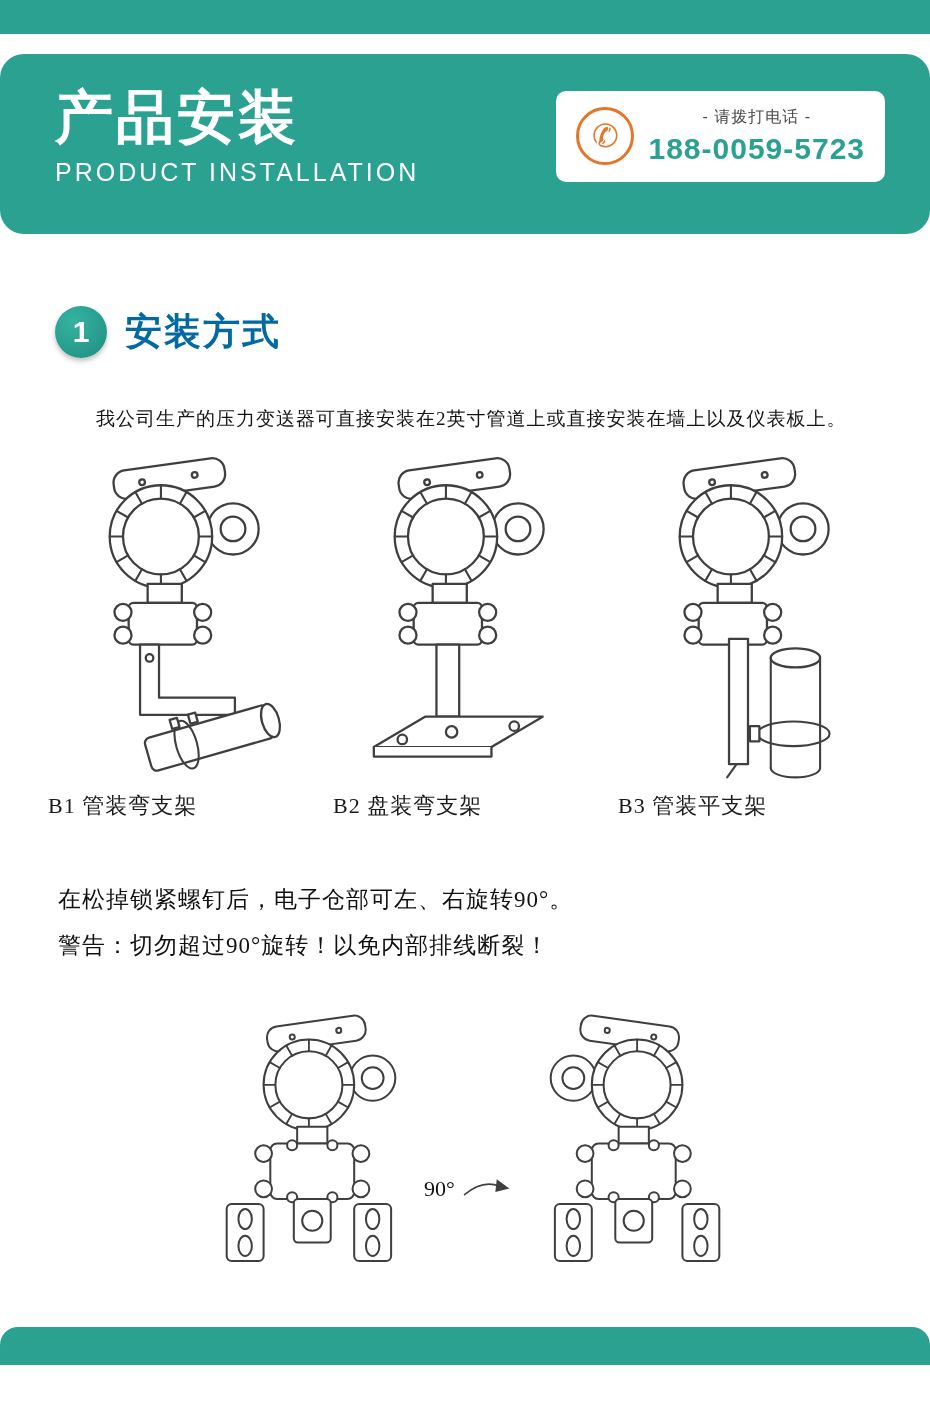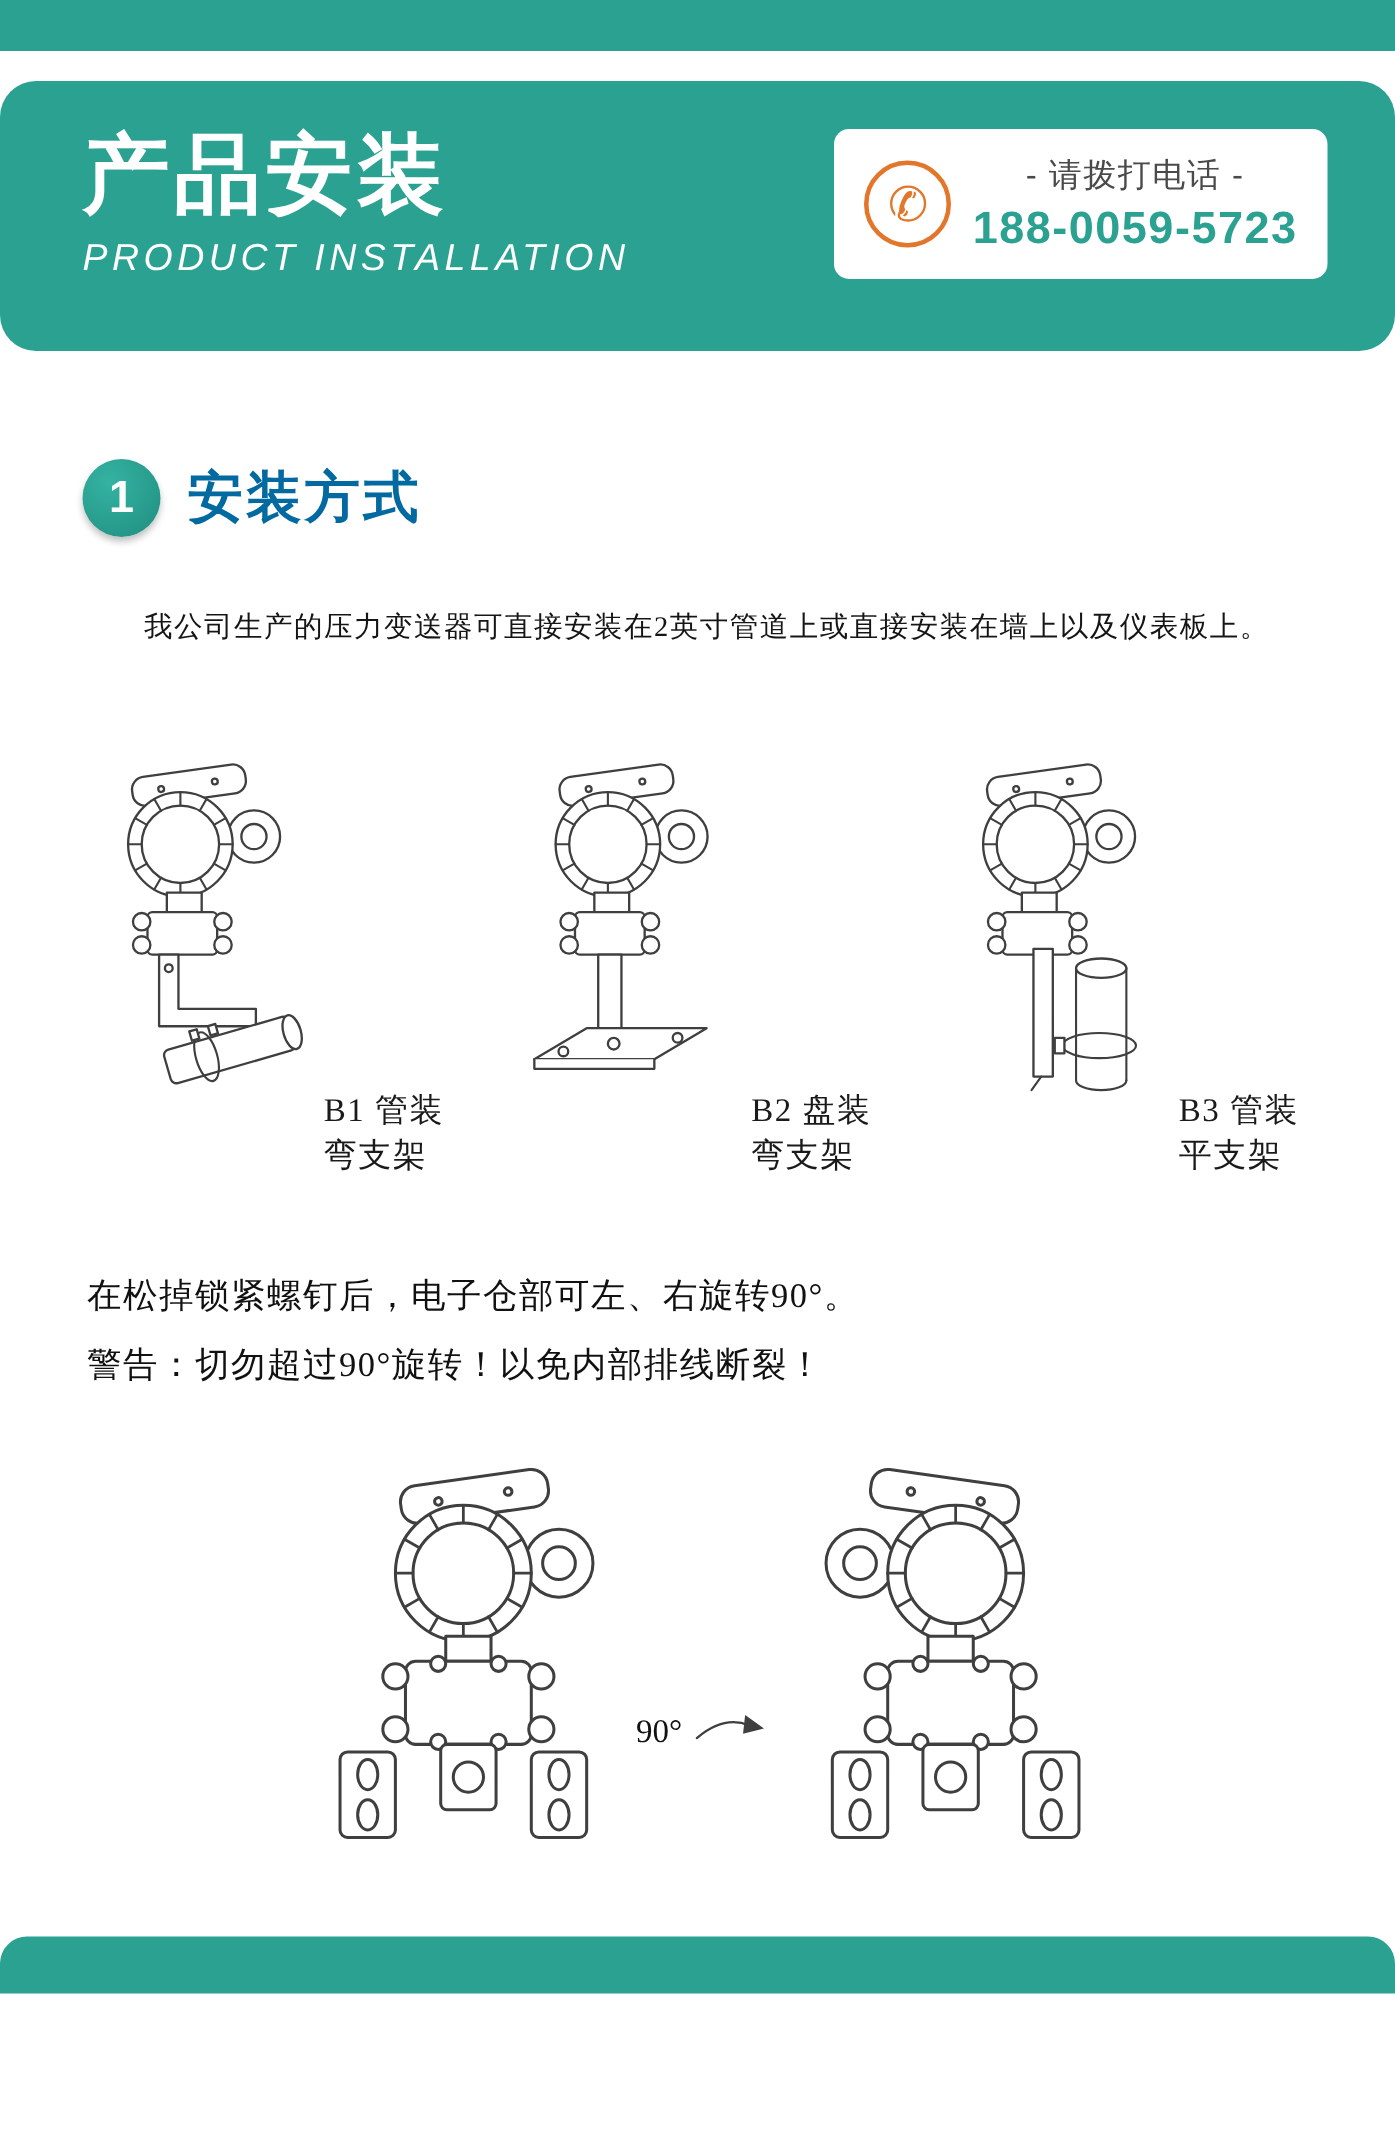--- a/index.html
+++ b/index.html
@@ -15,33 +15,33 @@
   
   .header {
     margin-top:20px; background:#2aa191; border-radius:24px;
     height:180px; display:flex; align-items:center; justify-content:space-between;
     padding:0 45px 16px 55px;
   }
   .title-block .main-title {
     color:#ffffff; font-size:58px; font-weight:800; letter-spacing:3px; line-height:1.1;
   }
   .title-block .sub-title {
-    color:#ffffff; font-size:25px; font-weight:400; letter-spacing:3px; margin-top:10px;font-style:italic;
+    color:#ffffff; font-size:25px; font-weight:400; letter-spacing:3px; margin-top:10px;
   }
   .phone-card {
     background:#ffffff; border-radius:10px; padding:16px 20px;
     display:flex; align-items:center; gap:14px; min-width:290px;
   }
   .phone-icon-wrap {
     width:58px; height:58px; border-radius:50%;
     border:3px solid #e2762a; display:flex; align-items:center; justify-content:center;
     color:#e2762a; font-size:32px; flex:0 0 auto;
   }
   .phone-texts { display:flex; flex-direction:column; align-items:center; }
-  .phone-label { color:#4a4a4a; font-size:22px; letter-spacing:1px; }
+  .phone-label { color:#4a4a4a; font-size:16px; letter-spacing:1px; }
   .phone-number { color:#2aa191; font-size:30px; font-weight:700; margin-top:4px; letter-spacing:1px; }
 
   
   .section-heading {
     display:flex; align-items:center; gap:18px; margin:72px 0 0 55px;
   }
   .section-badge {
     width:52px; height:52px; border-radius:50%;
     background:radial-gradient(circle at 35% 30%, #35b3a2, #1f8d7f);
     color:#fff; font-size:30px; font-weight:800;
@@ -55,21 +55,21 @@
     margin:42px 58px 0 58px;
     font-family:"Liberation Serif", serif;
     font-size:19px; line-height:1.95; color:#151515;
     text-indent:2em; letter-spacing:1px;
   }
 
   
   .figures-row {
     display:flex; justify-content:space-between; margin:16px 48px 0 48px;
   }
-  .figure { width:264px; display:flex; align-items:flex-end; }
+  .figure { width:264px; display:flex; flex-direction:column; align-items:flex-start; }
   .figure svg { width:260px; height:332px; }
   .figure-label {
     font-family:"Liberation Serif", serif; font-size:22px; color:#1a1a1a;
     margin-top:6px; letter-spacing:1px;
   }
 
   
   .notes { margin:56px 58px 0 58px; font-family:"Liberation Serif", serif;
     font-size:23px; color:#111; line-height:2.0; letter-spacing:1px; }
 

